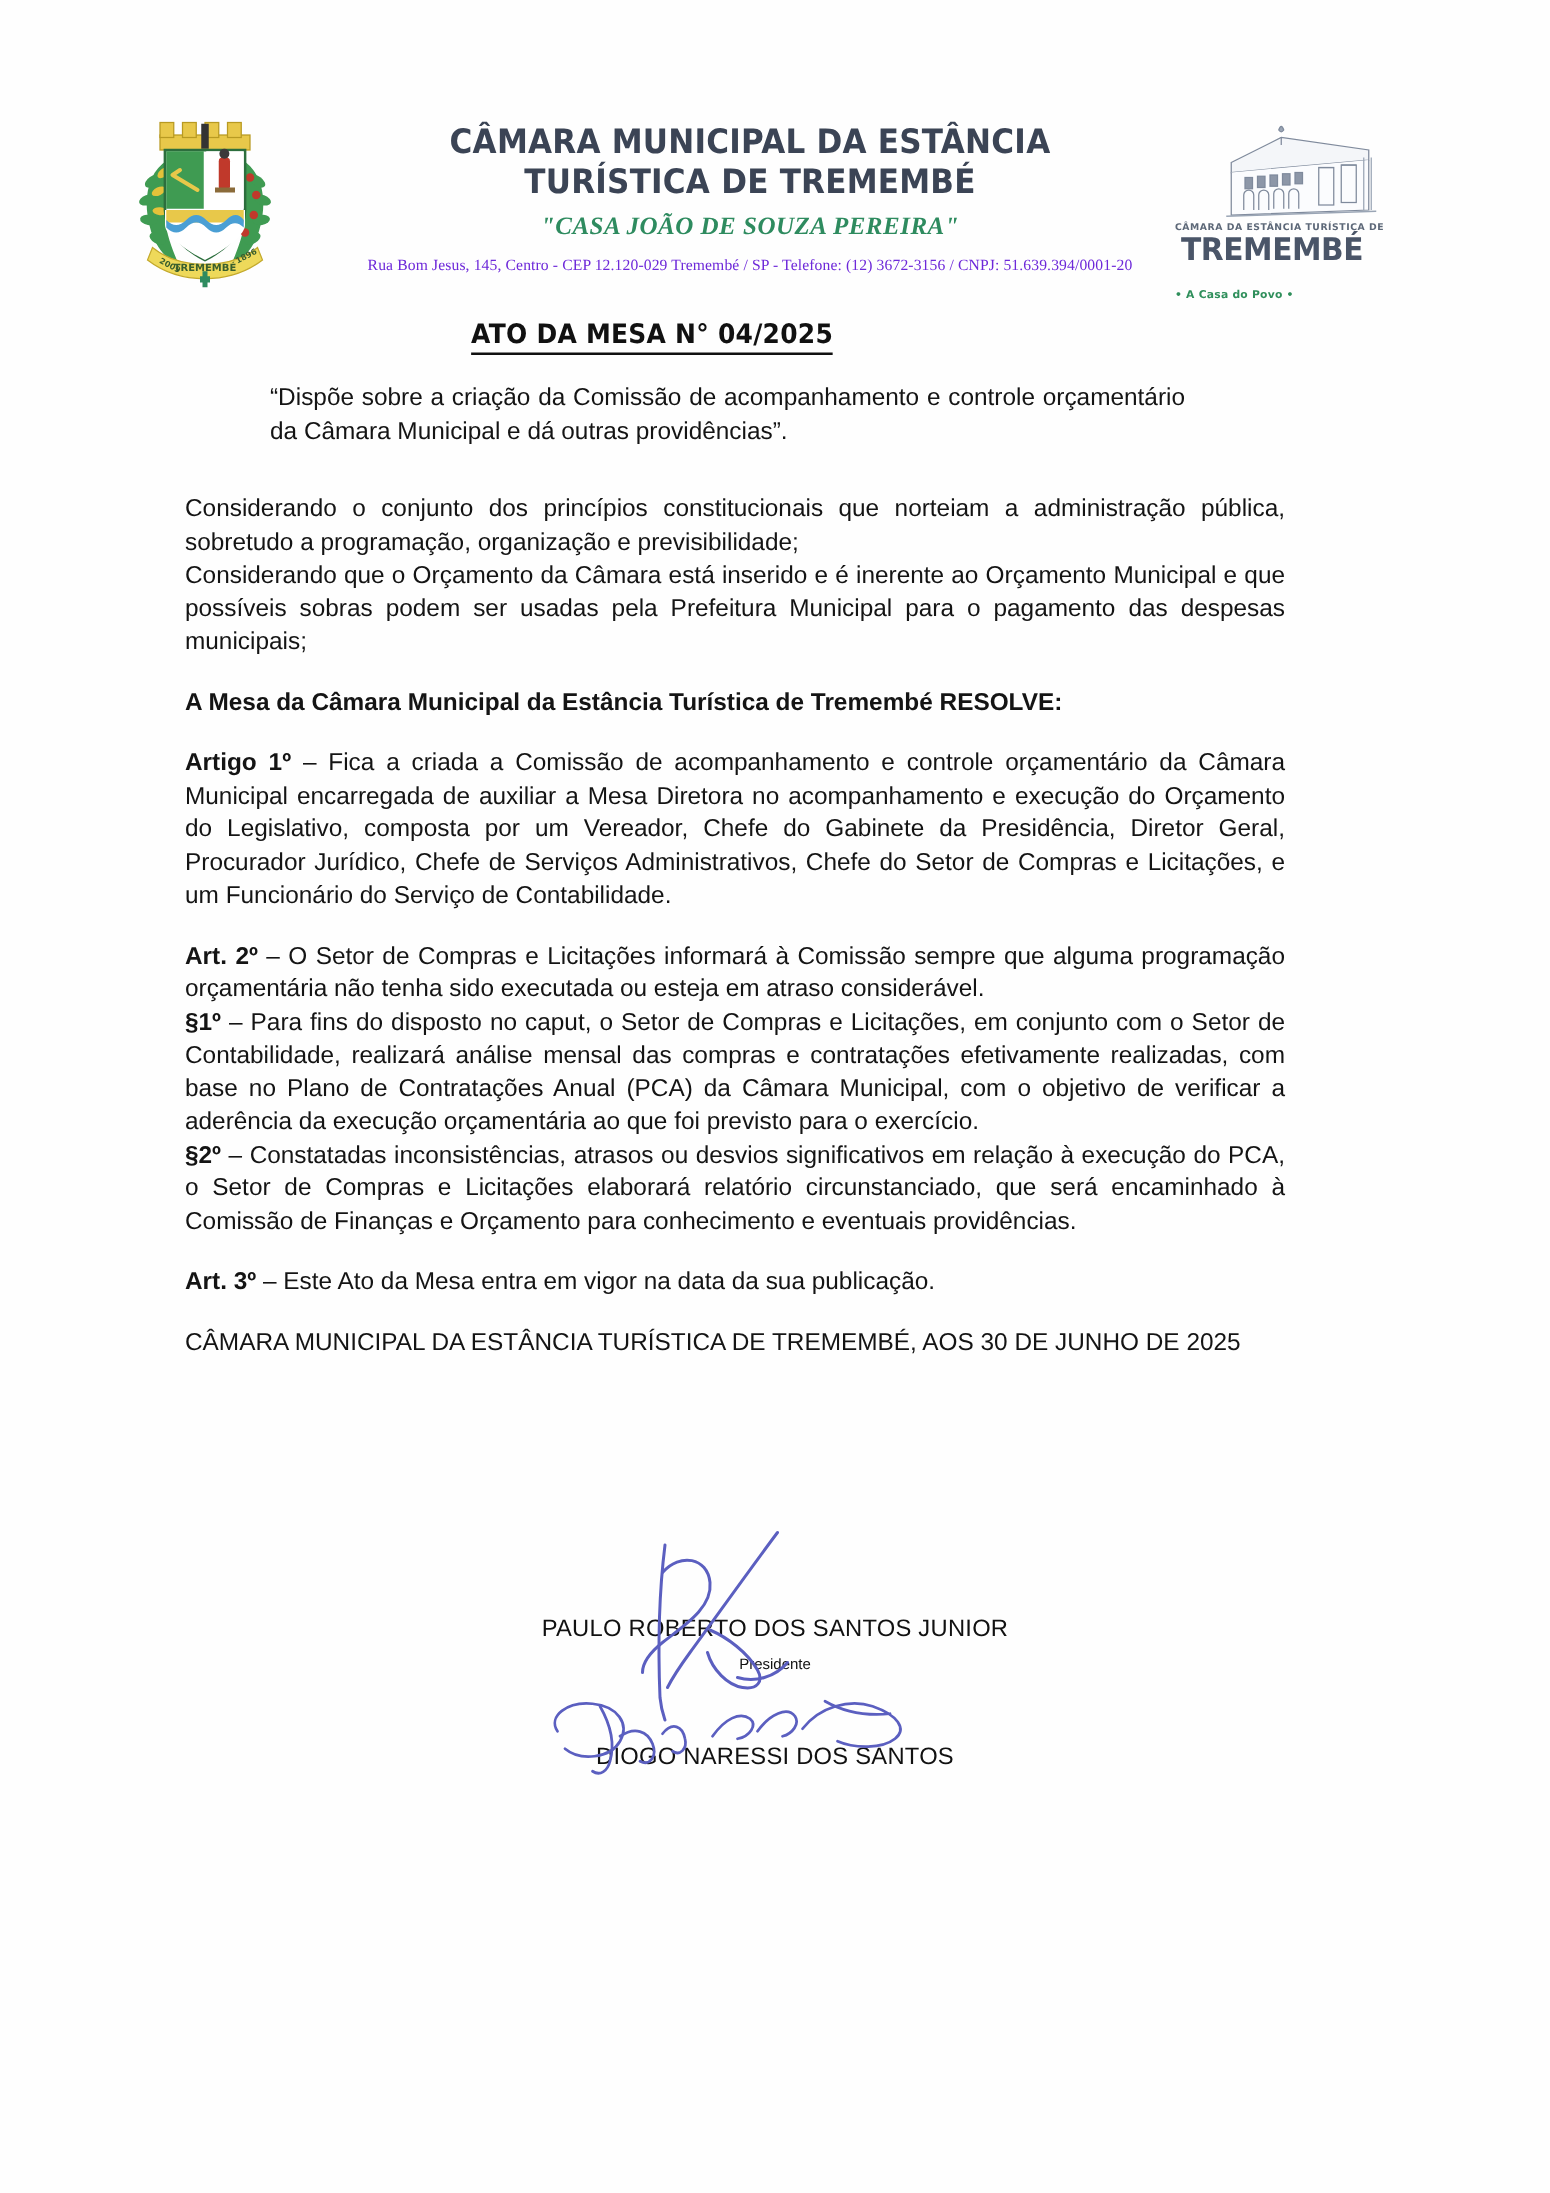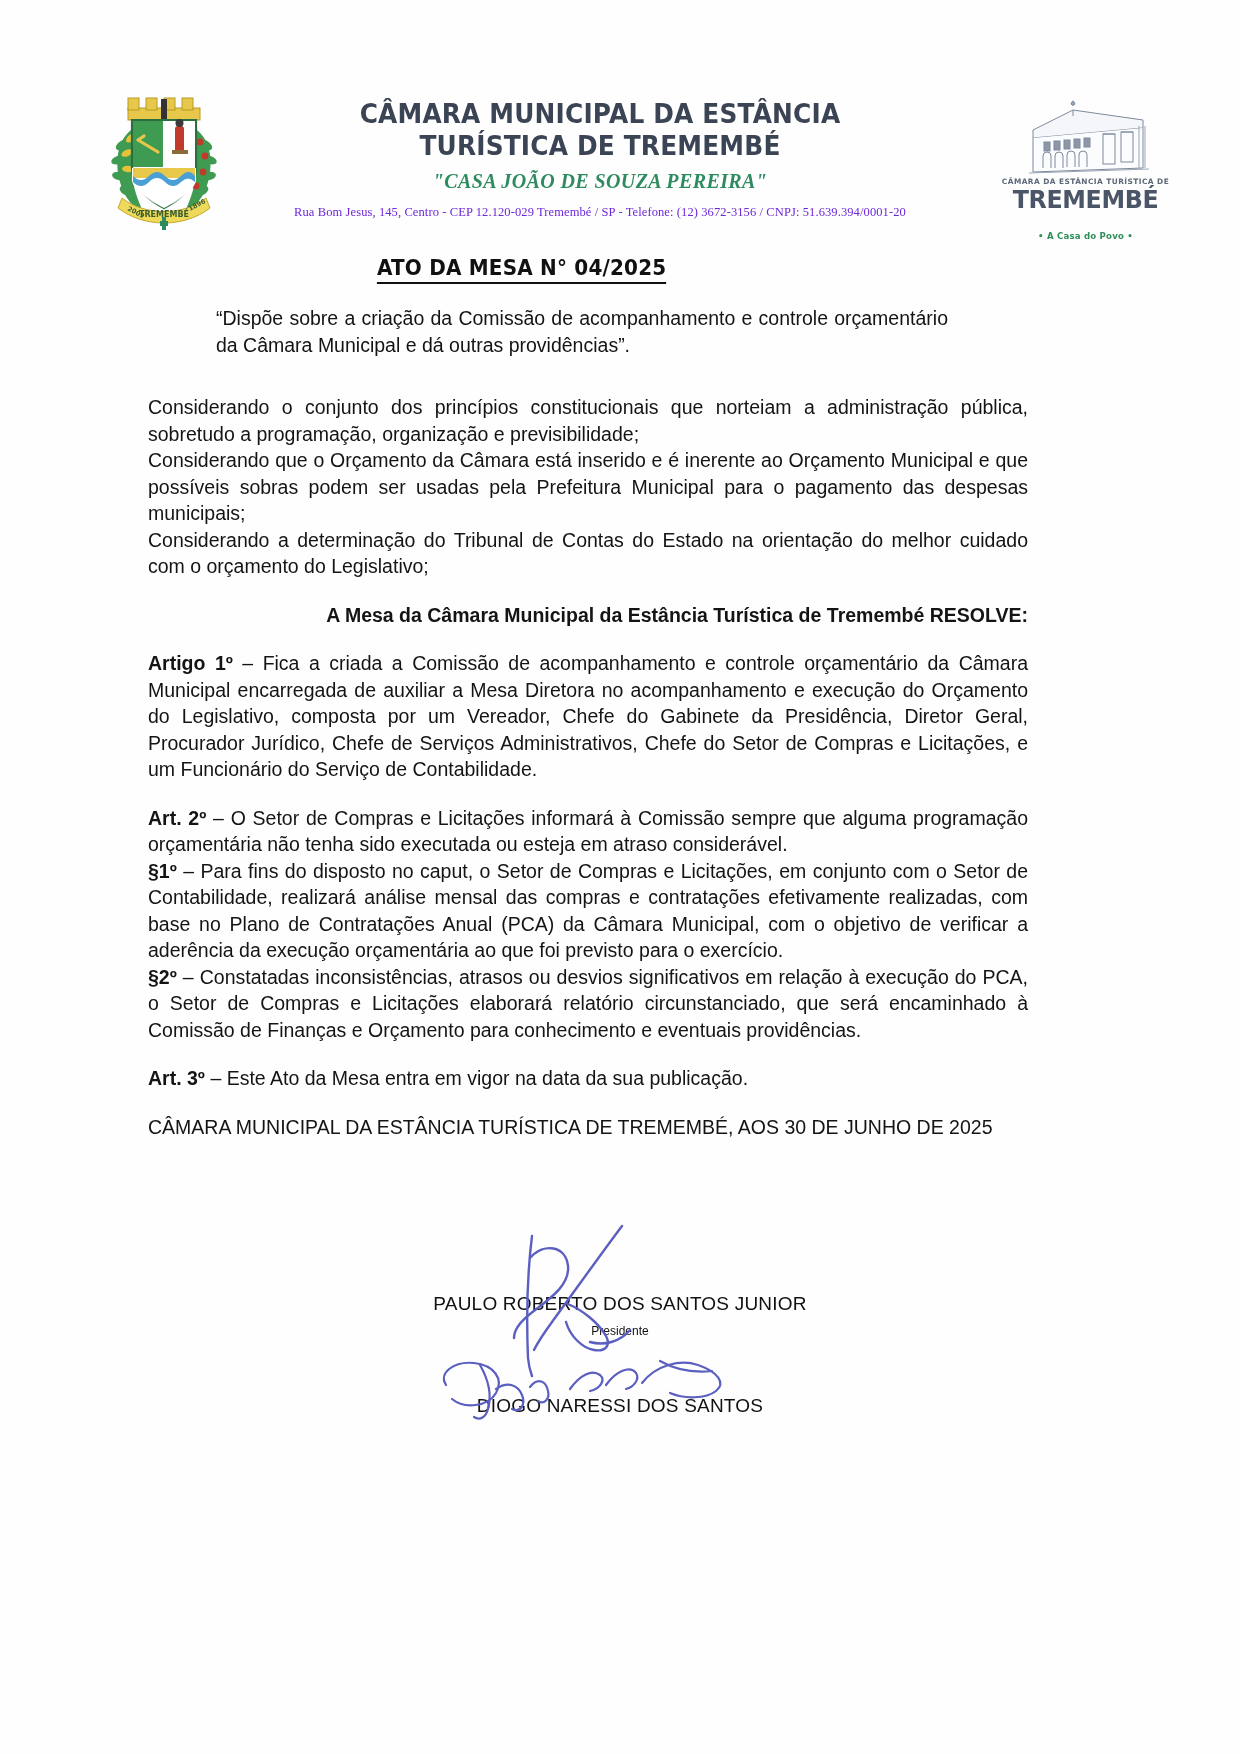--- a/index.html
+++ b/index.html
@@ -70,24 +70,23 @@
     font-family: "Liberation Serif", serif;
     font-size: 12.5px;
     color: #6d28d9;
     letter-spacing: 0.1px;
     white-space: nowrap;
   }
 
   
   .right-logo {
     position: absolute;
-    left: 888px;
+    left: 840px;
     top: 6px;
     width: 195px;
-    text-align: center;
   }
   .rl-building {
     width: 150px;
     height: 85px;
     margin: 0 auto;
     display: block;
   }
   .rl-sub {
     font-size: 7.4px;
     font-weight: bold;
@@ -153,21 +152,21 @@
     margin-bottom: 36px;
   }
   .para {
     text-align: justify;
     text-justify: inter-word;
   }
   .gap-md { height: 22px; }
   b, .bold { font-weight: bold; }
   .resolve {
     font-weight: bold;
-    text-align: right;
+    text-align: left;
   }
   .closing {
     text-align: left;
   }
 
   
   .sig-block {
     position: absolute;
     left: 0;
     width: 1240px;
@@ -330,21 +329,20 @@
   <div class="doc-title">
     <span>ATO DA MESA N° 04/2025</span>
   </div>
 
   <div class="content">
 
     <div class="epigraph">“Dispõe sobre a criação da Comissão de acompanhamento e controle orçamentário da Câmara Municipal e dá outras providências”.</div>
 
     <div class="para">Considerando o conjunto dos princípios constitucionais que norteiam a administração pública, sobretudo a programação, organização e previsibilidade;</div>
     <div class="para">Considerando que o Orçamento da Câmara está inserido e é inerente ao Orçamento Municipal e que possíveis sobras podem ser usadas pela Prefeitura Municipal para o pagamento das despesas municipais;</div>
-    <div class="para">Considerando a determinação do Tribunal de Contas do Estado na orientação do melhor cuidado com o orçamento do Legislativo;</div>
 
     <div class="gap-md"></div>
     <div class="resolve">A Mesa da Câmara Municipal da Estância Turística de Tremembé RESOLVE:</div>
     <div class="gap-md"></div>
 
     <div class="para">
       <b>Artigo 1º</b><span> – Fica a criada a Comissão de acompanhamento e controle orçamentário da Câmara Municipal encarregada de auxiliar a Mesa Diretora no acompanhamento e execução do Orçamento do Legislativo, composta por um Vereador, Chefe do Gabinete da Presidência, Diretor Geral, Procurador Jurídico, Chefe de Serviços Administrativos, Chefe do Setor de Compras e Licitações, e um Funcionário do Serviço de Contabilidade.</span>
     </div>
 
     <div class="gap-md"></div>

